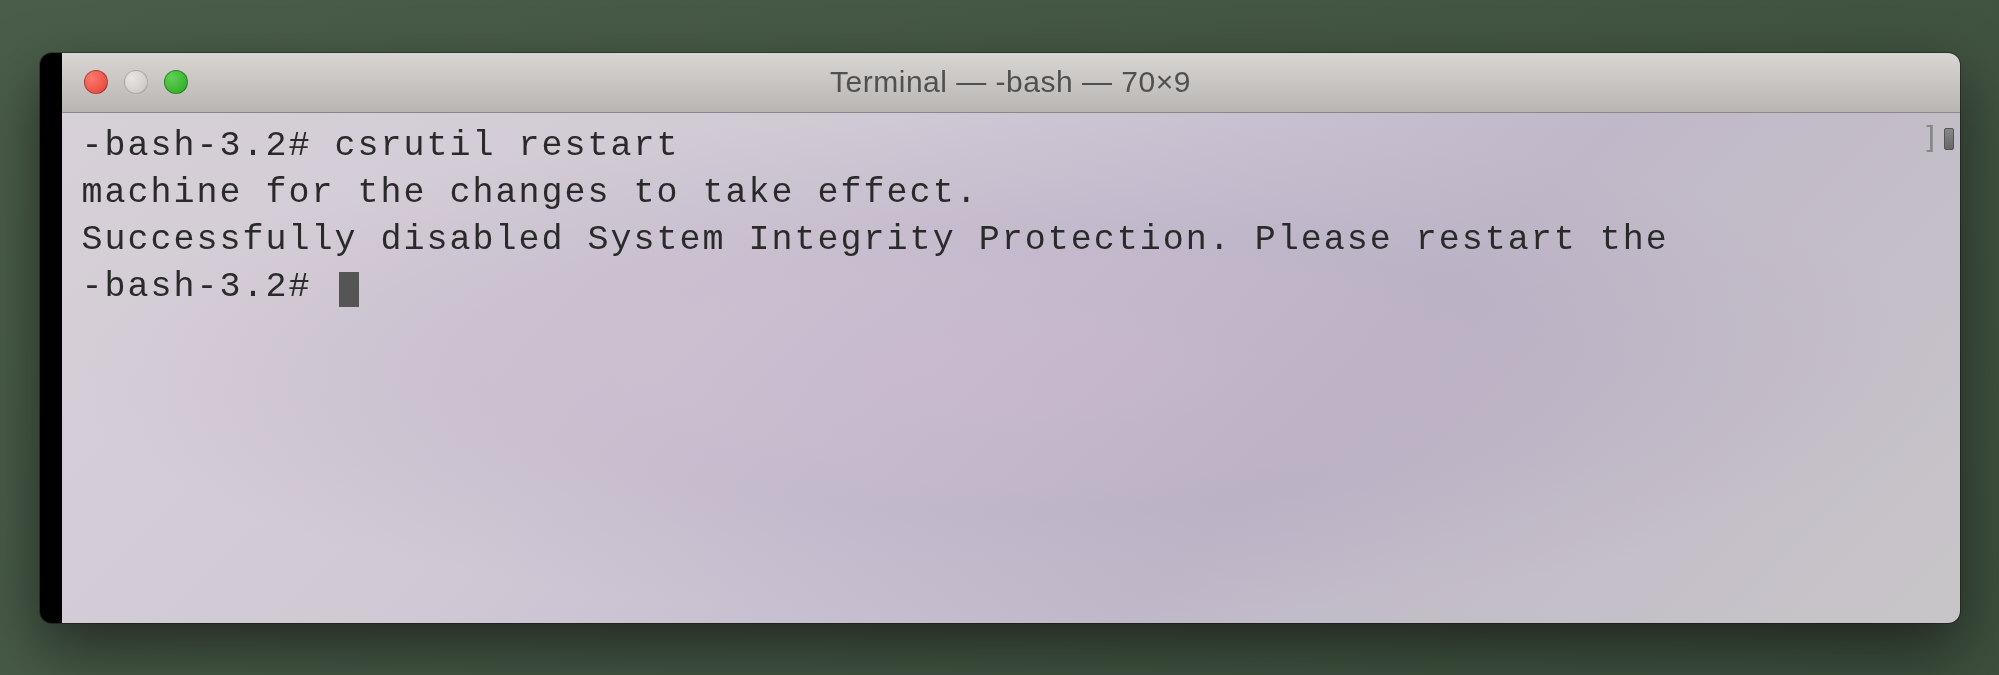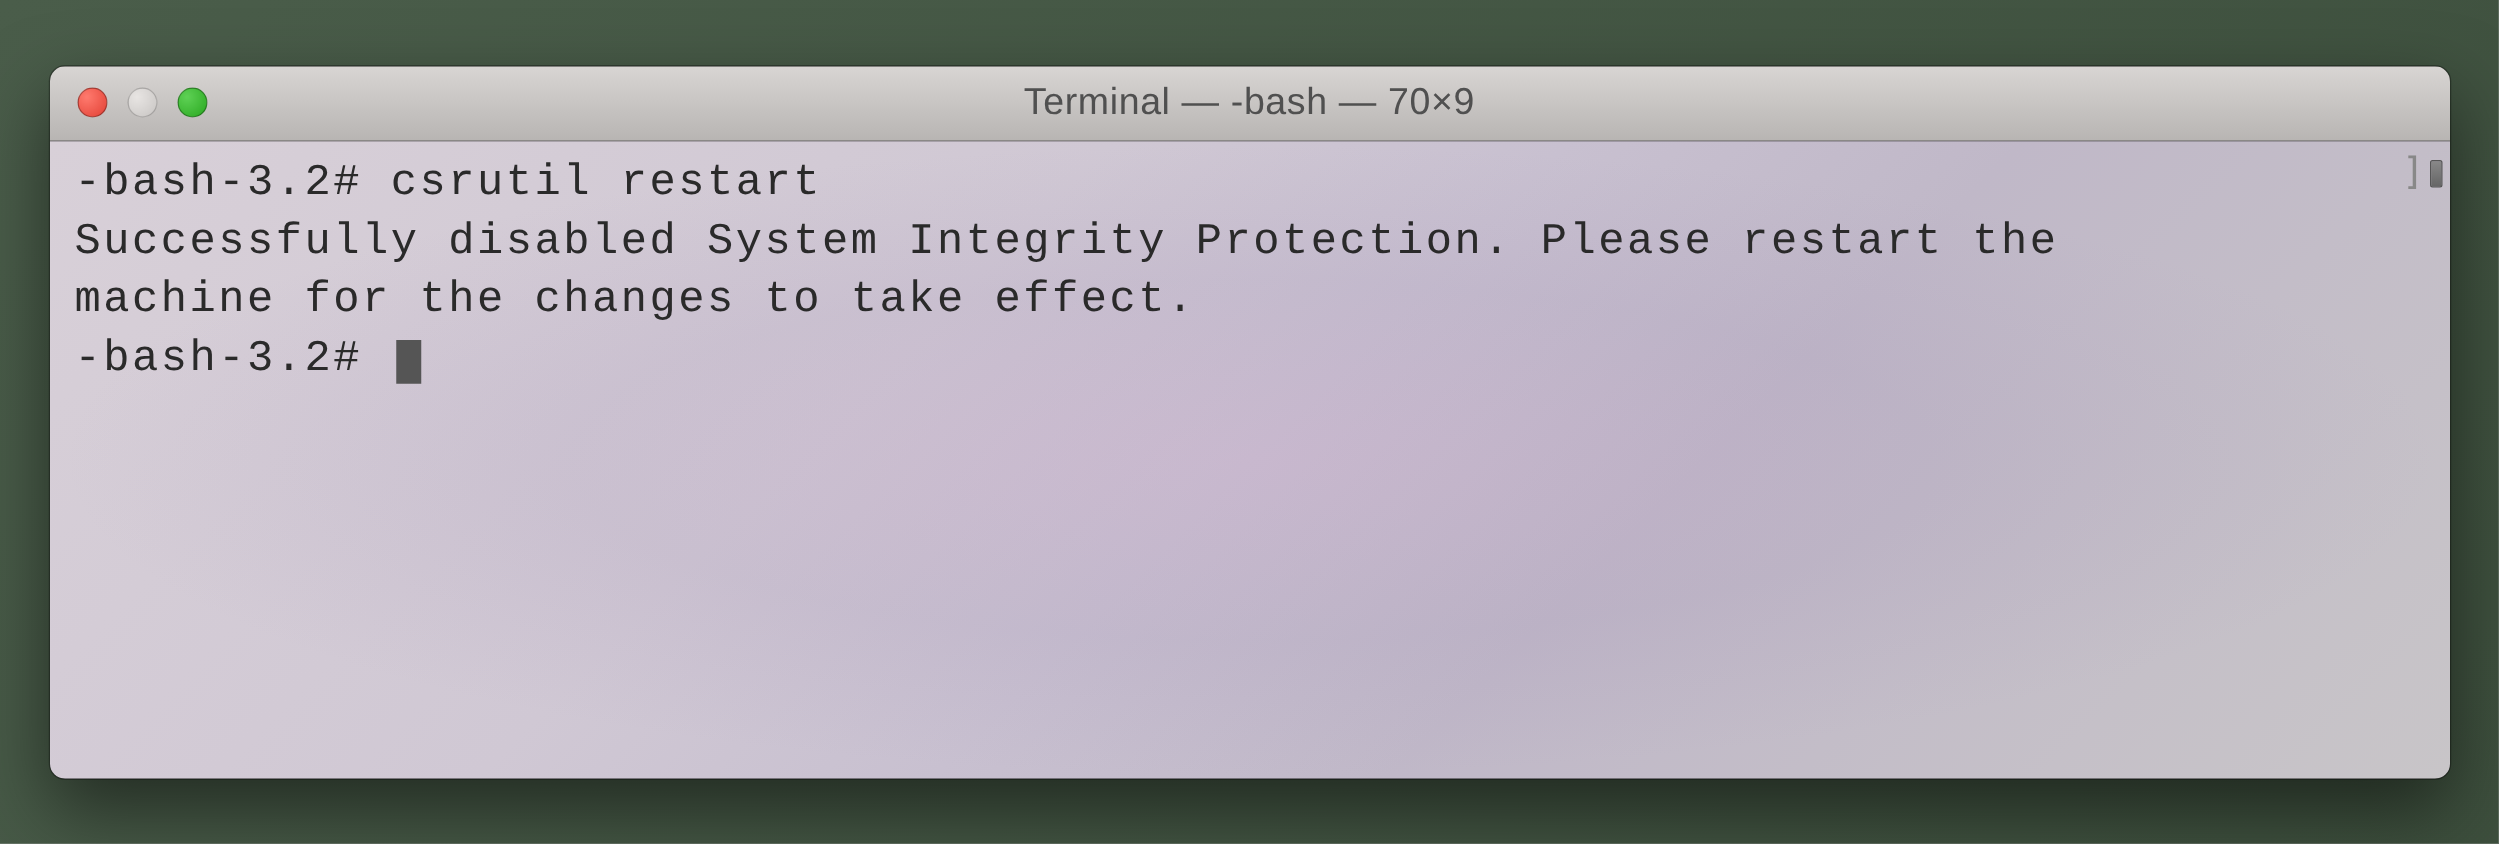--- a/index.html
+++ b/index.html
@@ -18,20 +18,21 @@
       font-family: -apple-system, BlinkMacSystemFont, "Helvetica Neue", sans-serif;
     }
 
     .window {
       width: 1920px;
       height: 570px;
       border-radius: 12px;
       overflow: hidden;
       box-shadow: 0 25px 60px rgba(0,0,0,0.5), 0 0 0 1px rgba(0,0,0,0.3);
       background: #000;
+      padding-left: 22px;
     }
 
     .titlebar {
       height: 60px;
       background: linear-gradient(to bottom, #d8d5d3 0%, #c8c5c3 50%, #b8b5b3 100%);
       display: flex;
       align-items: center;
       position: relative;
       border-bottom: 1px solid #8a8886;
     }
@@ -157,18 +158,18 @@
   </div>
 
   <div class="terminal-body">
     <div class="scrollbar">
       <span class="scroll-bracket">]</span>
       <div class="scroll-thumb"></div>
     </div>
 
     <div class="terminal-content">
       <div class="line"><span>-bash-3.2# </span><span>csrutil restart</span></div>
+      <div class="line">machine for the changes to take effect.</div>
       <div class="line">Successfully disabled System Integrity Protection. Please restart the </div>
-      <div class="line">machine for the changes to take effect.</div>
       <div class="line"><span>-bash-3.2# </span><span class="cursor-block"></span></div>
     </div>
   </div>
 </div>
 
 </body></html>

